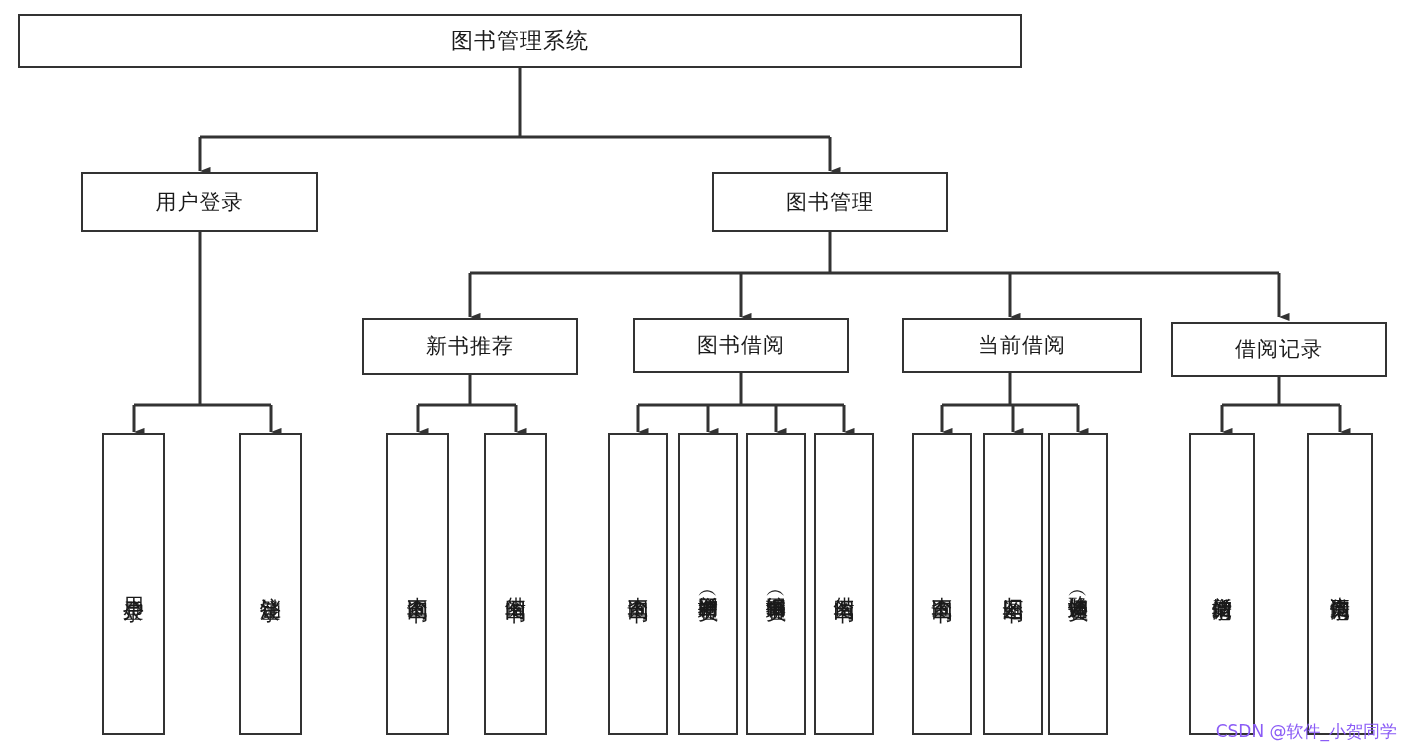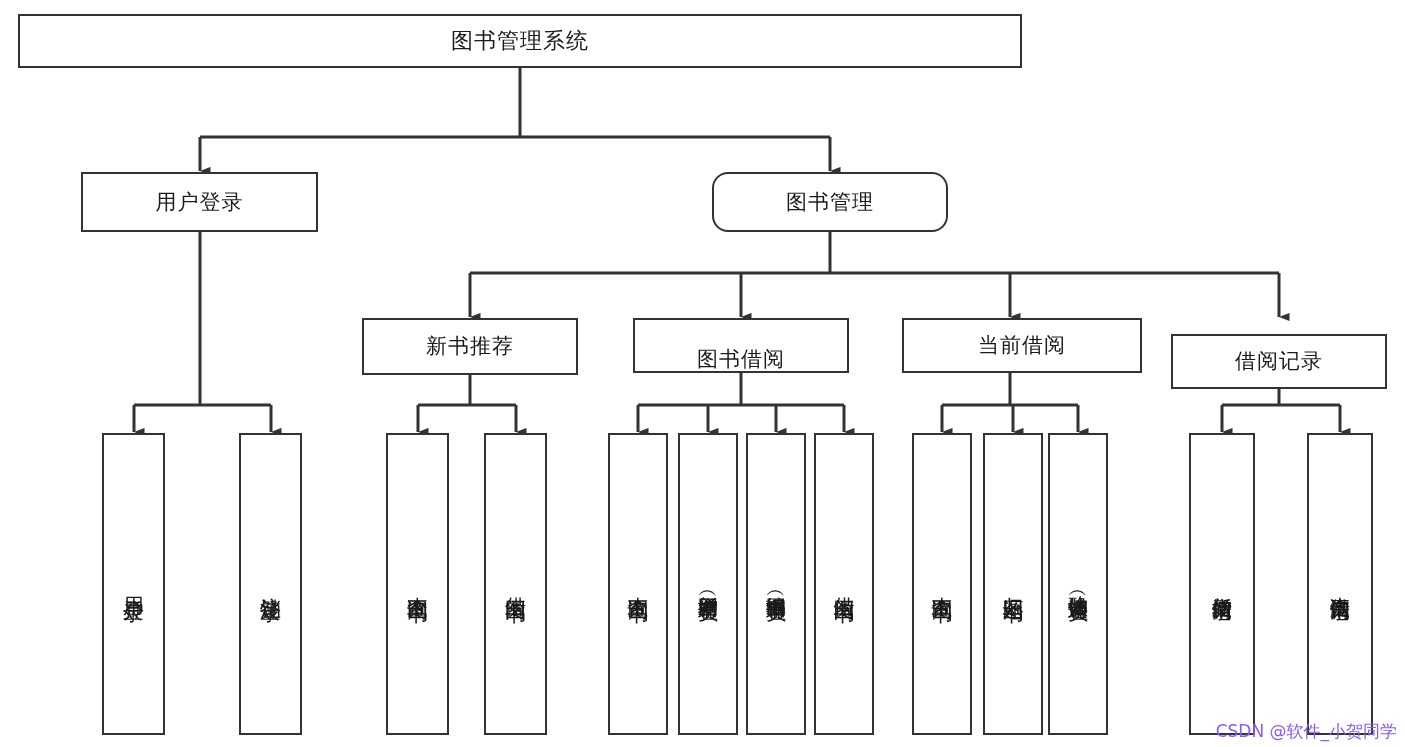--- a/index.html
+++ b/index.html
@@ -127,33 +127,33 @@
       </g>
   </svg>
 
   <div id="node-layer">
       <div class="node horiz root" style="left: 18px; top: 14px; width: 1004px; height: 54px;">
         <span class="node-label">图书管理系统</span>
       </div>
       <div class="node horiz" style="left: 81px; top: 172px; width: 237px; height: 60px;">
         <span class="node-label">用户登录</span>
       </div>
-      <div class="node horiz" style="left: 712px; top: 172px; width: 236px; height: 60px; border-radius: 16px;">
+      <div class="node horiz" style="left: 712px; top: 172px; width: 236px; height: 60px;">
         <span class="node-label">图书管理</span>
       </div>
       <div class="node horiz" style="left: 362px; top: 318px; width: 216px; height: 57px;">
         <span class="node-label">新书推荐</span>
       </div>
-      <div class="node horiz" style="left: 633px; top: 318px; width: 216px; height: 55px; align-items: flex-end;">
+      <div class="node horiz" style="left: 633px; top: 318px; width: 216px; height: 55px;">
         <span class="node-label">图书借阅</span>
       </div>
       <div class="node horiz" style="left: 902px; top: 318px; width: 240px; height: 55px;">
         <span class="node-label">当前借阅</span>
       </div>
-      <div class="node horiz" style="left: 1171px; top: 334px; width: 216px; height: 55px;">
+      <div class="node horiz" style="left: 1171px; top: 322px; width: 216px; height: 55px;">
         <span class="node-label">借阅记录</span>
       </div>
       <div class="node vert" style="left: 102px; top: 433px; width: 63px; height: 302px;">
         <span class="node-label">用户登录</span>
       </div>
       <div class="node vert" style="left: 239px; top: 433px; width: 63px; height: 302px;">
         <span class="node-label">注销登录</span>
       </div>
       <div class="node vert" style="left: 386px; top: 433px; width: 63px; height: 302px;">
         <span class="node-label">查询图书</span>

